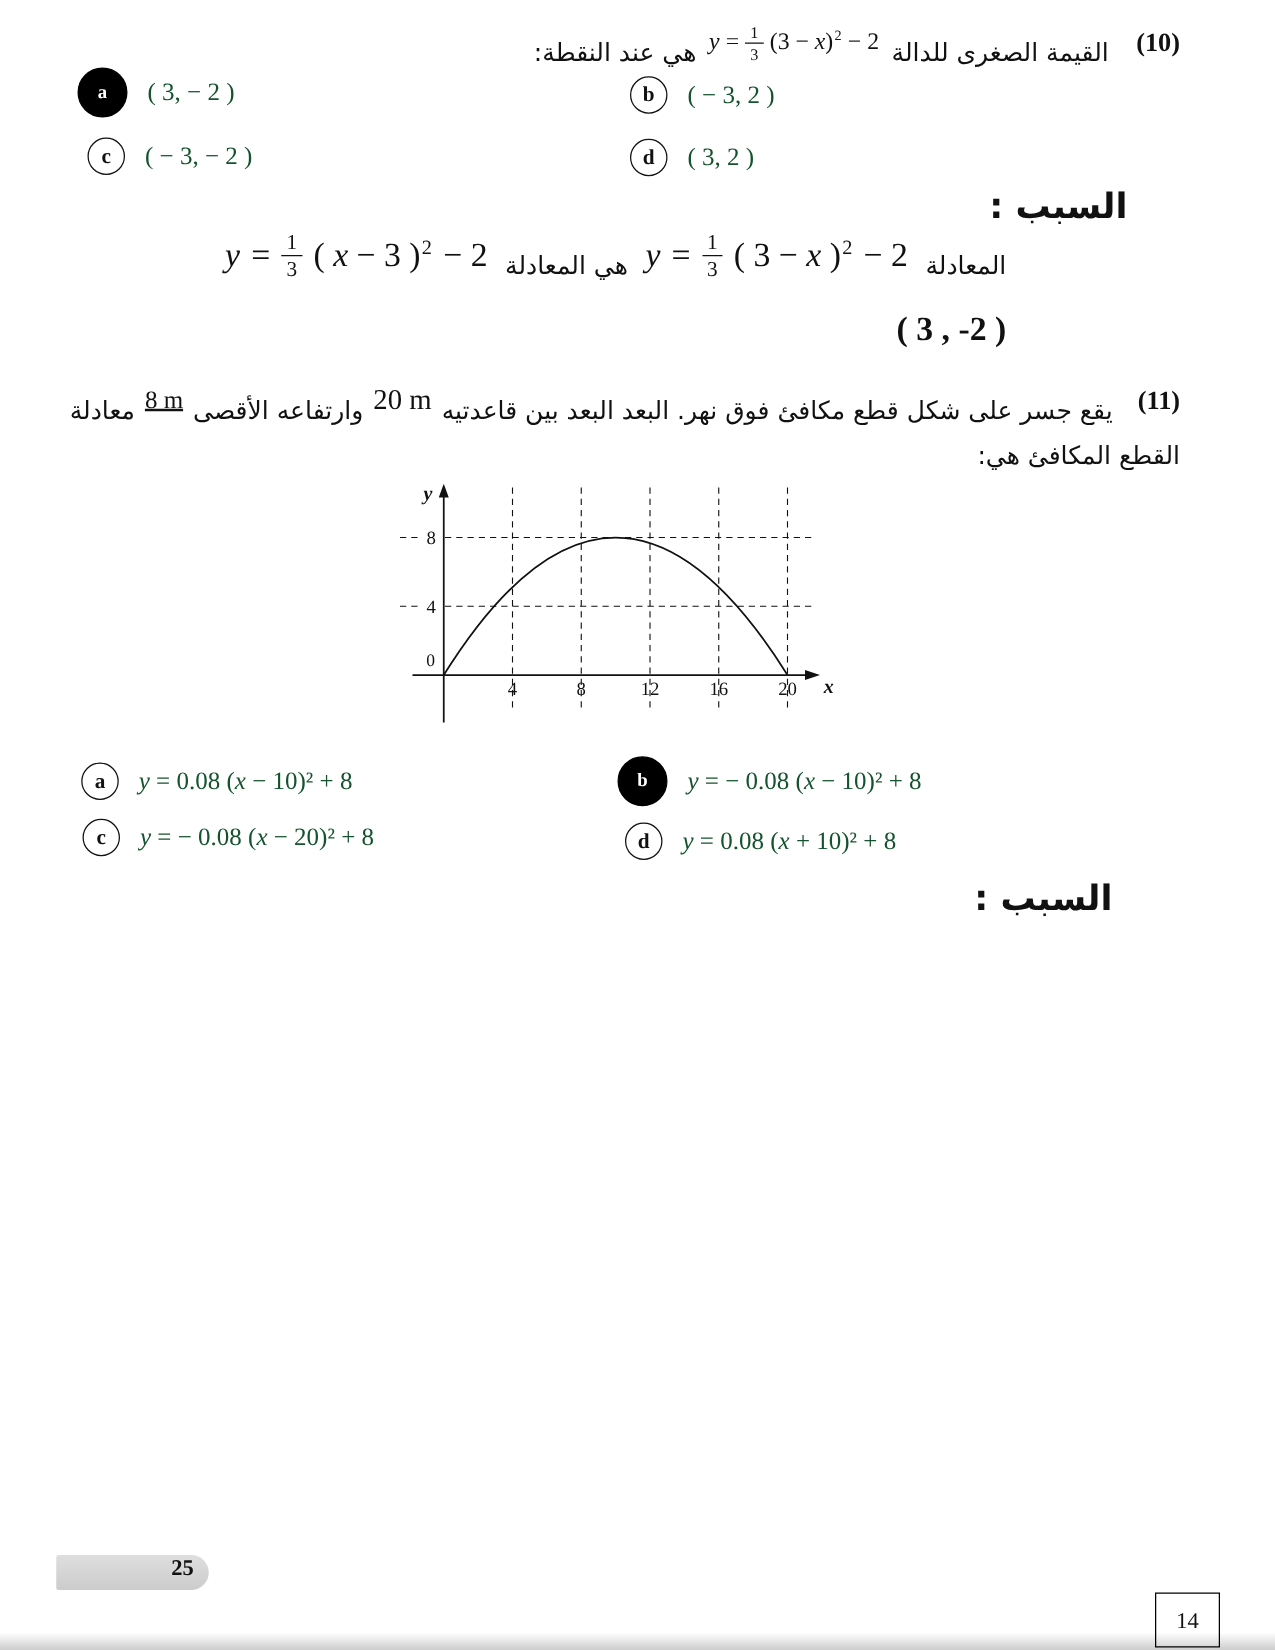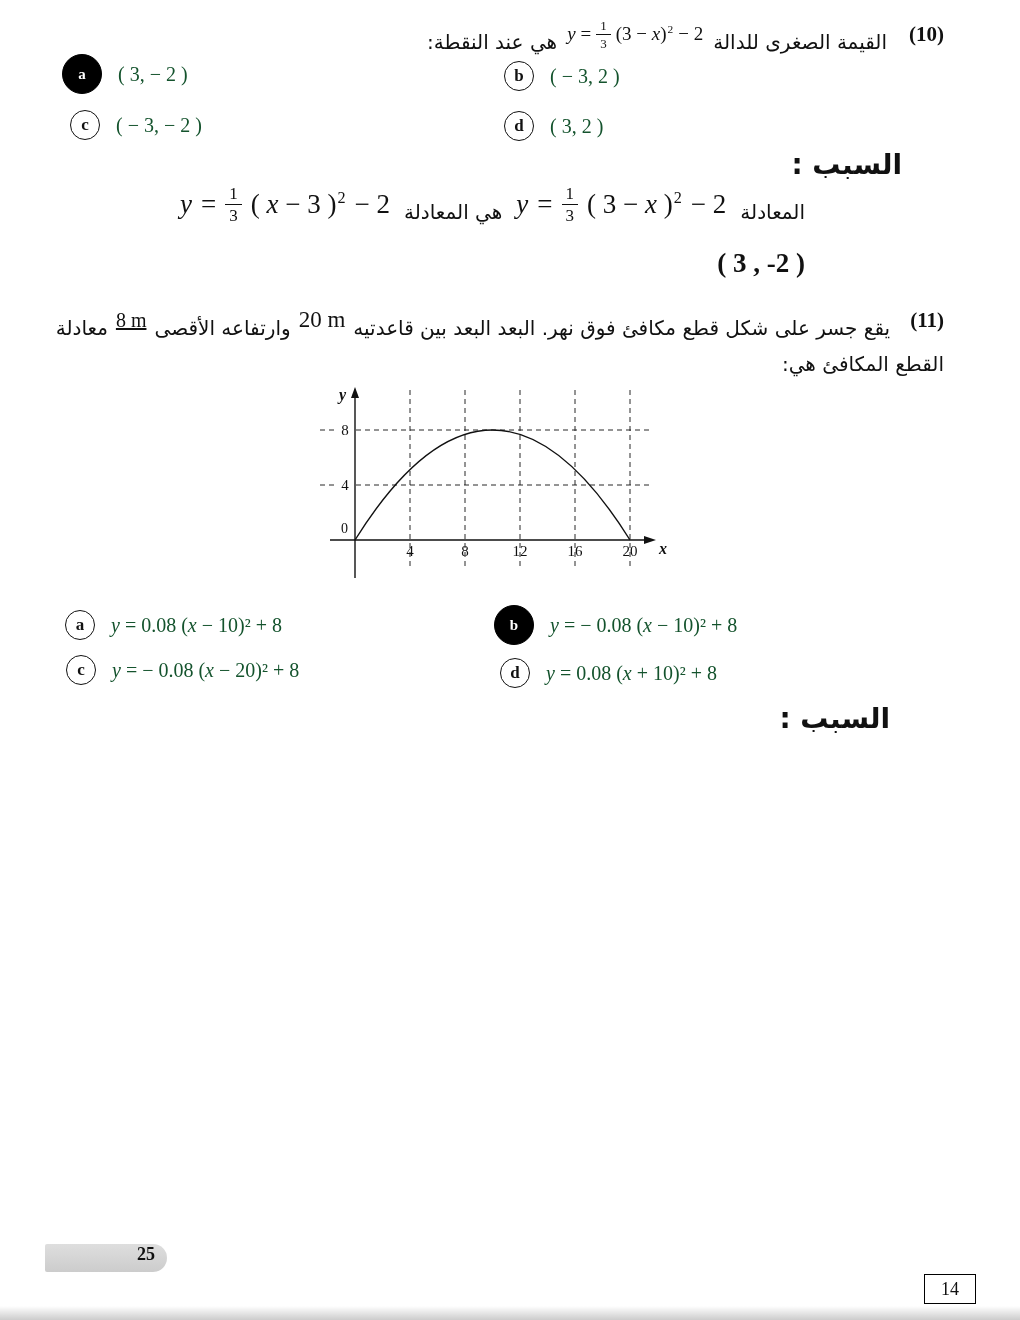--- a/index.html
+++ b/index.html
@@ -41,21 +41,21 @@
   .opt-text { font-size:20px; color:#14532d; white-space:nowrap; }
 
   .reason-label { font-weight:bold; font-size:28px; direction:rtl; unicode-bidi:isolate; }
 
   svg text { font-family:"Liberation Serif", serif; fill:#111; }
 
   .footer-tab { position:absolute; left:45px; top:1244px; width:122px; height:28px;
     background:linear-gradient(#dedede,#cccccc); border-radius:2px 14px 14px 2px;
     display:flex; align-items:flex-start; justify-content:flex-end; padding-right:12px;
     font-family:"Liberation Serif", serif; font-weight:bold; font-size:18px; color:#111; }
-  .page-box { position:absolute; left:924px; top:1274px; width:52px; height:30px;
+  .page-box { position:absolute; left:924px; top:1274px; width:52px; height:44px;
     border:1.6px solid #000; display:flex; align-items:center; justify-content:center;
     font-family:"Liberation Serif", serif; font-size:18px; color:#111; background:#fff; }
   .bottom-edge { position:absolute; left:0; right:0; bottom:0; height:14px;
     background:linear-gradient(to bottom, rgba(0,0,0,0), rgba(0,0,0,0.20)); }
 </style>
 </head>
 <body>
 
 <div class="page">
 

